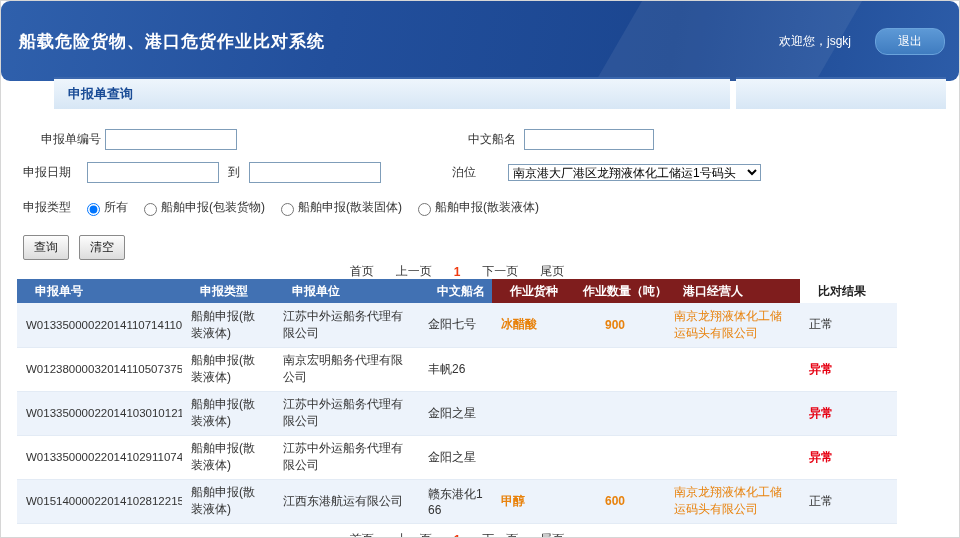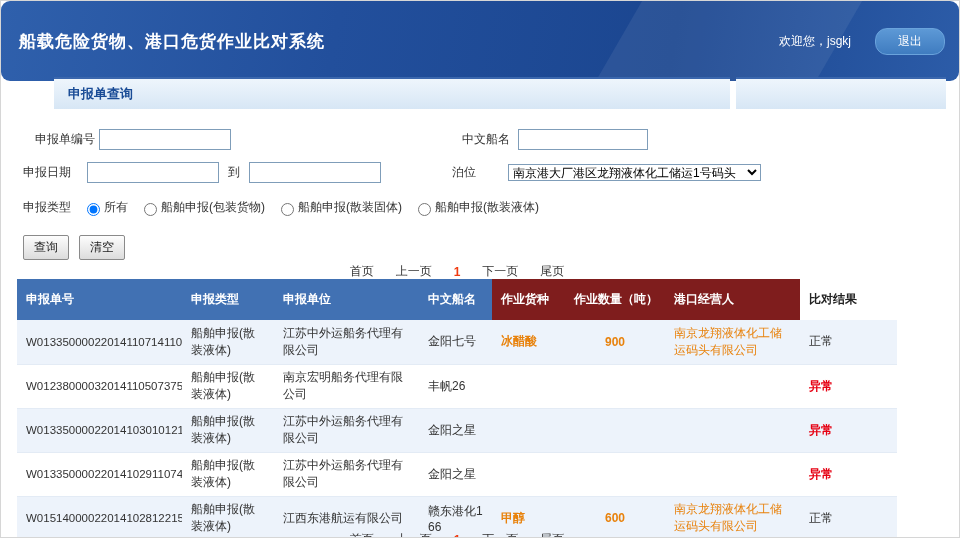--- a/index.html
+++ b/index.html
@@ -59,21 +59,21 @@
     font-family:inherit;
   }
 
   .pager { display:flex; justify-content:center; align-items:center; gap:22px; font-size:12px; color:#333; }
   .pager a { color:#333; text-decoration:none; cursor:pointer; }
   .pager .cur { color:#f03b10; font-weight:bold; }
 
   
   .grid { position:absolute; left:16px; top:216px; width:880px; border-collapse:collapse; table-layout:fixed; }
   .grid th {
-    height:41px; font-size:12px; font-weight:bold; text-align:left; padding:0 9px;
+    height:24px; font-size:12px; font-weight:bold; text-align:left; padding:0 18px;
     white-space:nowrap; overflow:hidden;
   }
   .grid th.h-blue   { background:#4171b3; color:#fff; }
   .grid th.h-orange { background:#7f1d1d; color:#fff; }
   .grid th.h-white  { background:#fff; color:#222; }
   .grid td {
     height:44px; padding:4px 9px; font-size:12px; color:#333; vertical-align:middle;
     border-bottom:1px solid #e3ebf5; word-break:break-all;
   }
   .grid tbody tr:nth-child(odd)  { background:#edf3fb; }
@@ -100,21 +100,21 @@
 
   <div class="content">
 
     <div class="section-bar">
       <div class="seg seg1">
         <span class="section-title">申报单查询</span>
       </div>
       <div class="seg seg2"></div>
     </div>
 
-    <div class="frow" style="top:66px; left:34px;">
+    <div class="frow" style="top:66px; left:40px;">
       <span class="flabel" style="width:64px;">申报单编号</span>
       <input class="tin" style="width: 132px;" type="text">
       <span class="flabel" style="margin-left:231px; width:56px;">中文船名</span>
       <input class="tin" style="width: 130px;" type="text">
     </div>
 
     <div class="frow" style="top:99px; left:22px;">
       <span class="flabel" style="width:64px;">申报日期</span>
       <input class="tin" style="width: 132px;" type="text">
       <span class="flabel" style="margin:0 9px;">到</span>

